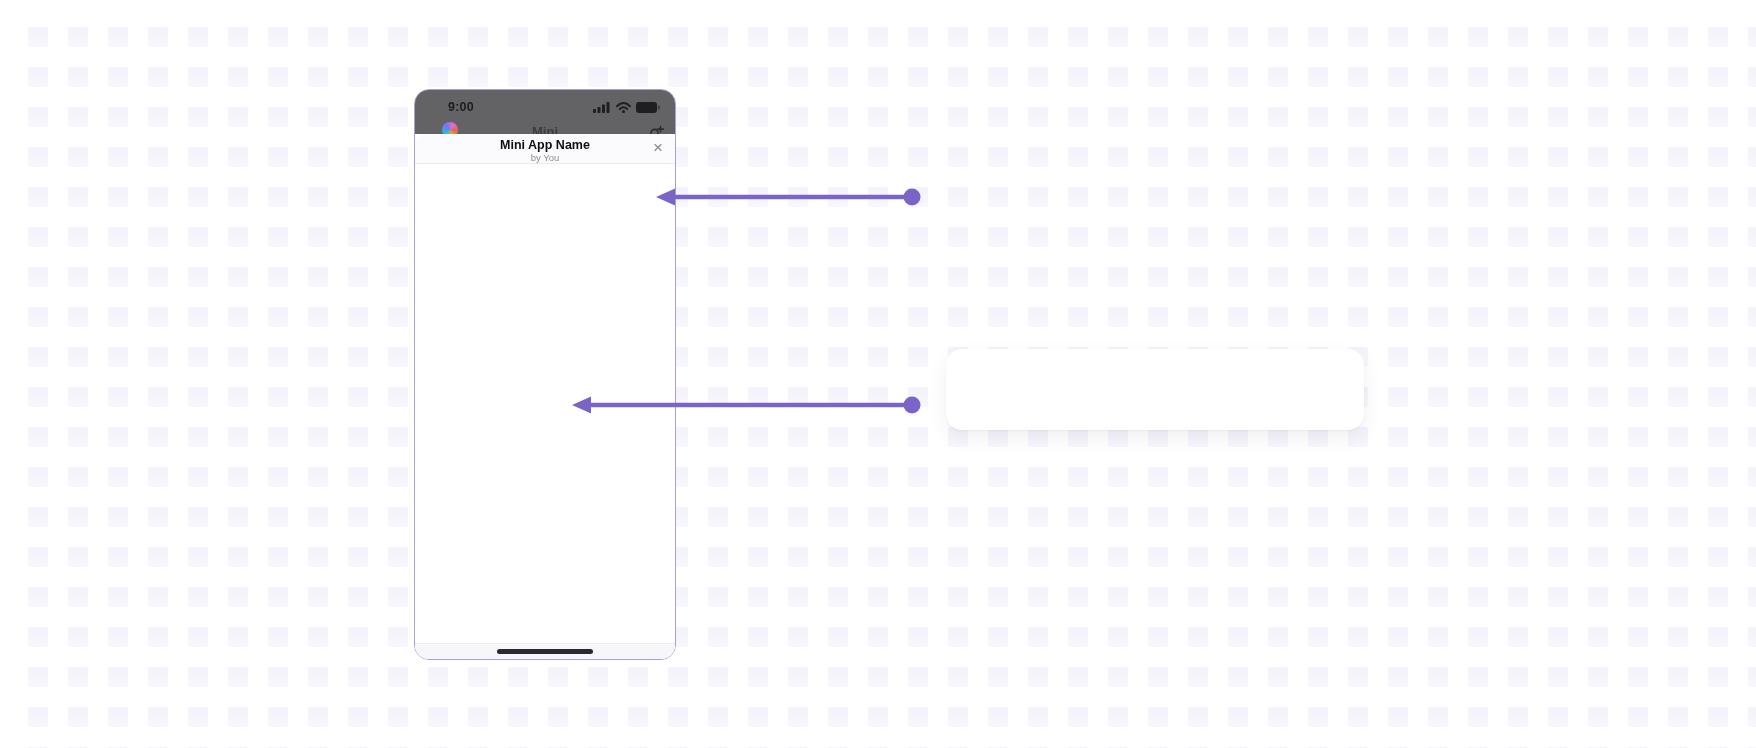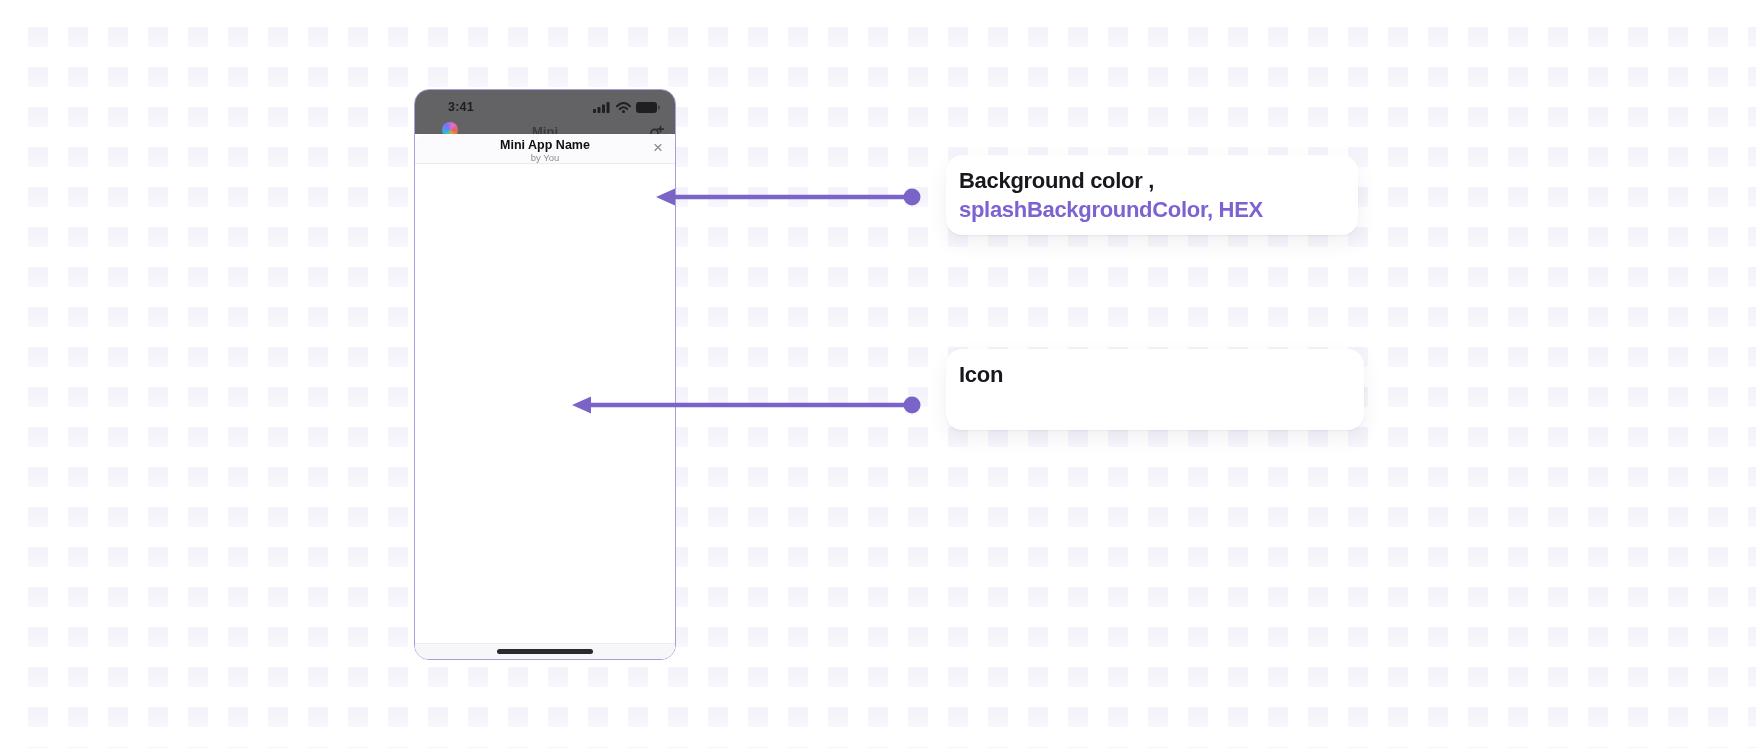--- a/index.html
+++ b/index.html
@@ -936,21 +936,21 @@
       <div class="grid-sq" style="left: 1588px; top: 747px;"></div>
       <div class="grid-sq" style="left: 1628px; top: 747px;"></div>
       <div class="grid-sq" style="left: 1668px; top: 747px;"></div>
       <div class="grid-sq" style="left: 1708px; top: 747px;"></div>
       <div class="grid-sq" style="left: 1748px; top: 747px;"></div>
     </div>
 
   <div id="phone">
 
     <div class="dim-header">
-      <span class="status-time">3:41</span>
+      <span class="status-time">9:00</span>
       <span class="status-icons">
         <svg width="18" height="11" viewBox="0 0 18 11">
           <rect x="0" y="7" width="3" height="4" rx="0.8" fill="#1f1f22"></rect>
           <rect x="4.5" y="5" width="3" height="6" rx="0.8" fill="#1f1f22"></rect>
           <rect x="9" y="2.5" width="3" height="8.5" rx="0.8" fill="#1f1f22"></rect>
           <rect x="13.5" y="0" width="3" height="11" rx="0.8" fill="#1f1f22"></rect>
         </svg>
         <svg width="15" height="11" viewBox="0 0 15 11">
           <path d="M1 4.2 Q7.5 -2.2 14 4.2" fill="none" stroke="#1f1f22" stroke-width="2" stroke-linecap="round"></path>
           <path d="M3.8 7 Q7.5 3.6 11.2 7" fill="none" stroke="#1f1f22" stroke-width="2" stroke-linecap="round"></path>
@@ -987,27 +987,22 @@
       <span class="tile"></span>
       <span class="tile"></span>
       <span class="tile"></span>
     </div>
 
     <div class="bottom-bar">
       <div class="home-indicator"></div>
     </div>
   </div>
 
-  <div class="card" id="card-background-color">
-    <div class="card-title">Background color ,</div>
-    <div class="card-value">splashBackgroundColor, HEX</div>
-  </div>
 
   <div class="card" id="card-icon">
-    <div class="card-title">Icon</div>
   </div>
 
   <svg id="connectors" width="1756" height="748" viewBox="0 0 1756 748">
     <g>
       <line x1="912" y1="197" x2="670" y2="197" stroke="#7b64c7" stroke-width="4.5"></line>
       <polygon points="656,197 675,188.5 675,205.5" fill="#7b64c7"></polygon>
       <circle cx="912" cy="197" r="8.5" fill="#7b64c7"></circle>
     </g>
     <g>
       <line x1="912" y1="405" x2="586" y2="405" stroke="#7b64c7" stroke-width="4.5"></line>

